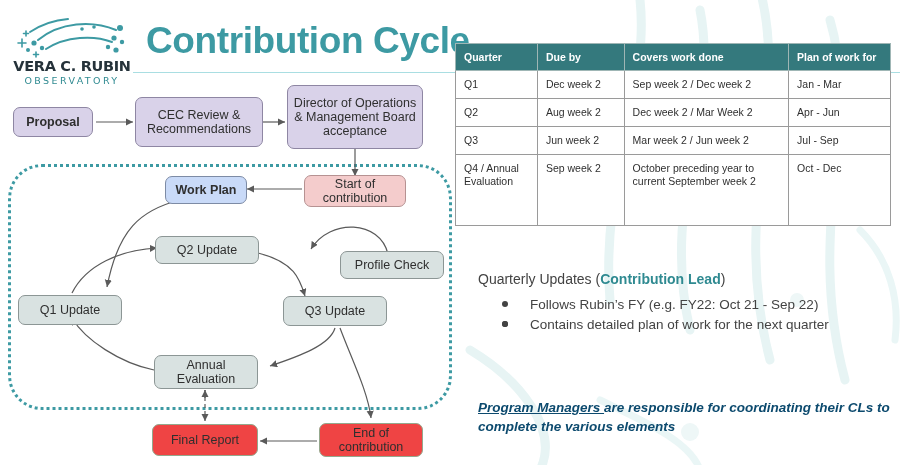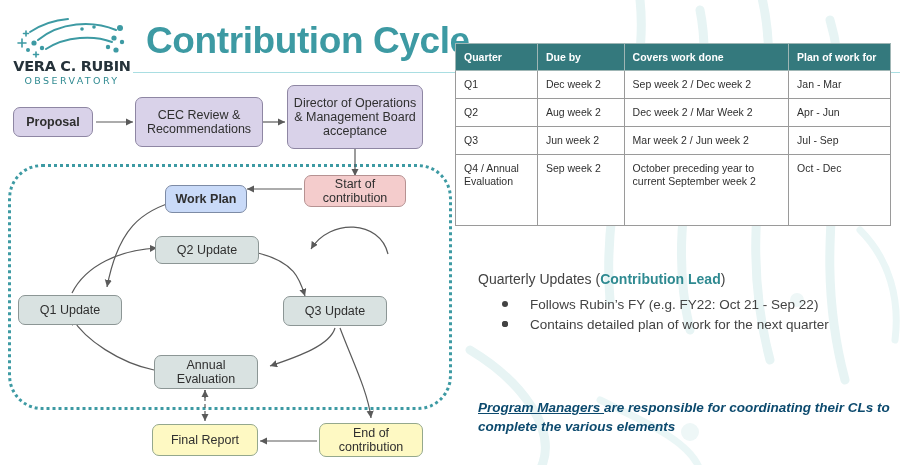--- a/index.html
+++ b/index.html
@@ -27,21 +27,21 @@
   #title-rule{position:absolute;left:133px;top:72px;width:767px;height:1px;background:#a9dee2;}
 
   
   .node{position:absolute;box-sizing:border-box;border:1px solid #8c8c8c;border-radius:7px;
     display:flex;align-items:center;justify-content:center;text-align:center;
     font-size:12.5px;line-height:14px;color:#2f2f2f;padding:2px 4px;}
   .n-purple{background:#d9d2e9;border-color:#8e86a3;}
   .n-blue{background:#c9daf8;border-color:#7d8ba5;}
   .n-pink{background:#f4cccc;border-color:#b69292;}
   .n-grey{background:#d9e2e1;border-color:#8c9695;}
-  .n-green{background:#fef9c3;border-color:#94a88d;}
+  .n-green{background:#ef4444;border-color:#94a88d;}
   .bold{font-weight:bold;}
 
   
   #dotted{position:absolute;left:8px;top:164px;width:444px;height:246px;
     border:3px dotted #3d9aa3;border-radius:34px;box-sizing:border-box;}
 
   
   #arrows{position:absolute;left:0;top:0;width:460px;height:465px;}
 
   
@@ -164,24 +164,25 @@
   </svg>
 
   <div class="node n-purple bold" style="left:13px;top:107px;width:80px;height:30px;">Proposal</div>
 
   <div class="node n-purple" style="left:135px;top:97px;width:128px;height:50px;">CEC Review &amp; Recommendations</div>
 
   <div class="node n-purple" style="left:287px;top:85px;width:136px;height:64px;">Director of Operations &amp; Management Board acceptance</div>
 
   <div class="node n-pink" style="left:304px;top:175px;width:102px;height:32px;">Start of contribution</div>
 
-  <div class="node n-blue bold" style="left:165px;top:176px;width:82px;height:28px;margin-top:9px;">Work Plan</div>
+  <div class="node n-blue bold" style="left:165px;top:176px;width:82px;height:28px;">Work Plan</div>
 
   <div class="node n-grey" style="left:155px;top:236px;width:104px;height:28px;">Q2 Update</div>
 
+  <div class="node n-grey" style="left:340px;top:251px;width:104px;height:28px;">Profile Check</div>
 
   <div class="node n-grey" style="left:18px;top:295px;width:104px;height:30px;">Q1 Update</div>
 
   <div class="node n-grey" style="left:283px;top:296px;width:104px;height:30px;">Q3 Update</div>
 
   <div class="node n-grey" style="left:154px;top:355px;width:104px;height:34px;">Annual Evaluation</div>
 
   <div class="node n-green" style="left:152px;top:424px;width:106px;height:32px;">Final Report</div>
 
   <div class="node n-green" style="left:319px;top:423px;width:104px;height:34px;">End of contribution</div>

